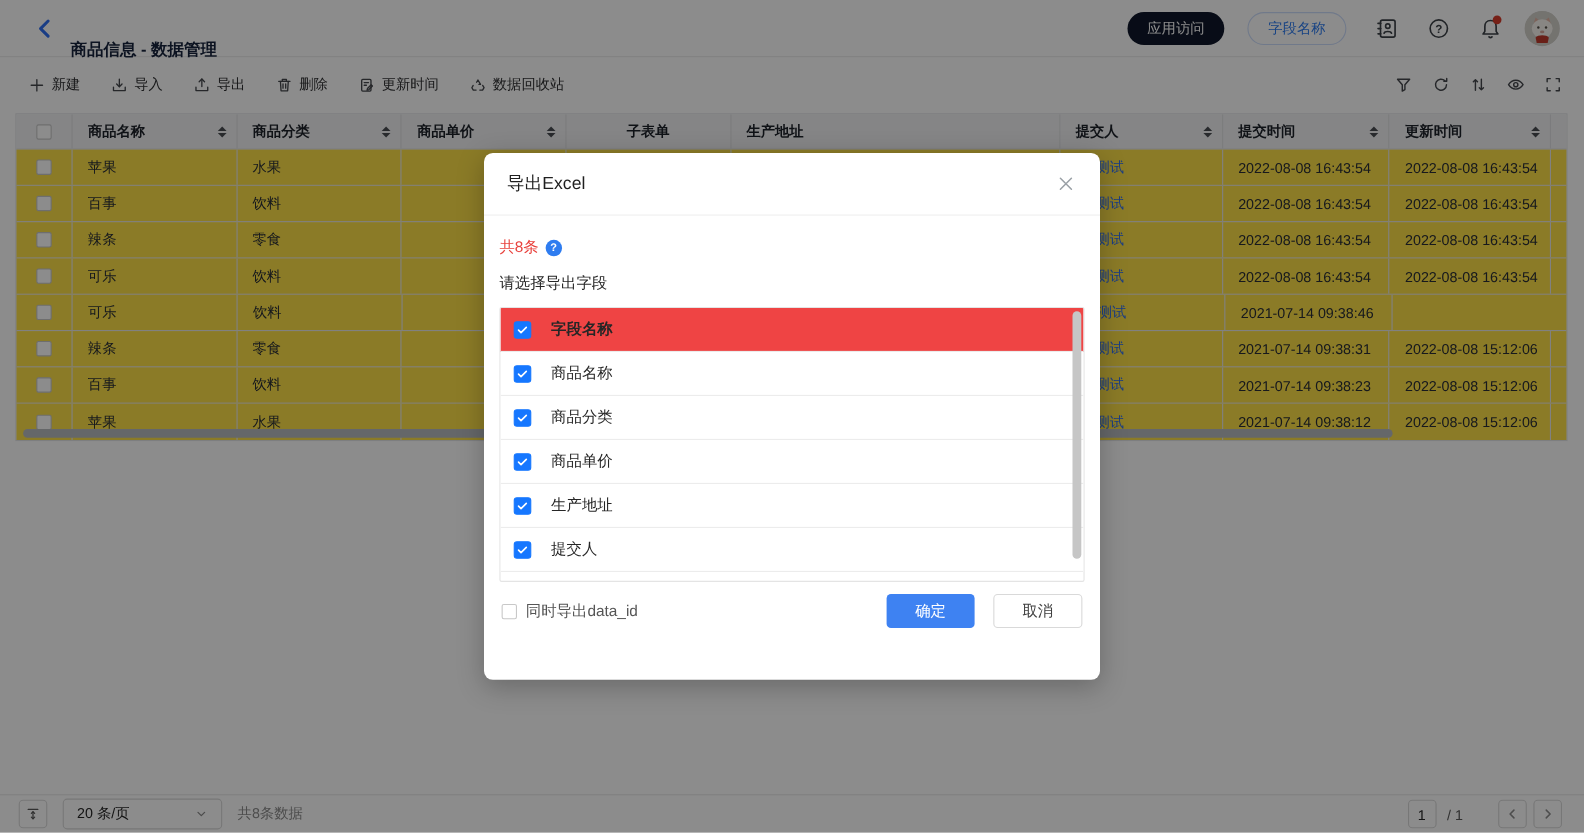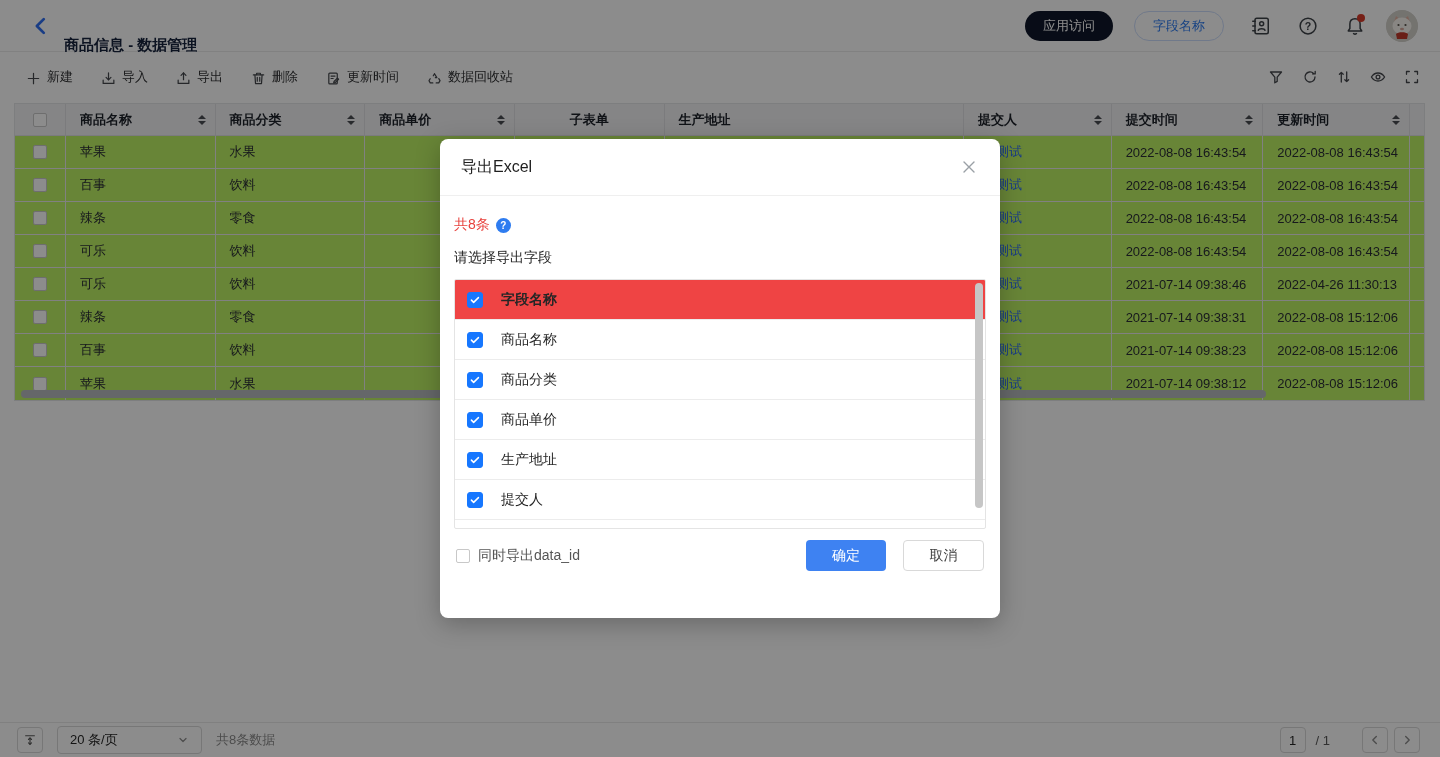--- a/index.html
+++ b/index.html
@@ -14,32 +14,32 @@
   .pill { height:30px; border-radius:16px; padding:0 18px; font-size:13px; display:flex; align-items:center; cursor:pointer; }
   .pill-primary { background:#0f172a; color:#fff; }
   .pill-outline { background:#fff; color:#2e7cf0; border:1px solid #cdddfb; margin-left:21px; }
   .top-icon { width:20px; height:20px; color:#3d4248; margin-left:27px; position:relative; cursor:pointer; }
   .top-icon svg { width:20px; height:20px; }
   .red-dot { position:absolute; top:-2px; right:0px; width:8px; height:8px; background:#d83b2a; border-radius:50%; }
   .avatar { width:32px; height:32px; border-radius:50%; margin-left:21px; overflow:hidden; background:#d9d7d2; cursor:pointer; }
 
   
   .toolbar { height:50px; display:flex; align-items:center; padding:0 20px 0 26px; }
-  .tbtn { display:flex; align-items:flex-end; font-size:13px; color:#303133; margin-right:28px; cursor:pointer; }
+  .tbtn { display:flex; align-items:center; font-size:13px; color:#303133; margin-right:28px; cursor:pointer; }
   .tbtn svg { width:15px; height:15px; margin-right:6px; color:#45484d; }
   .tools { margin-left:auto; display:flex; align-items:center; }
   .tool-icon { width:16px; height:16px; margin-left:18px; color:#45484d; cursor:pointer; }
   .tool-icon svg { width:16px; height:16px; }
 
   
   .table { position:absolute; left:14px; top:103px; width:1411px; border:1px solid #e4e5e7; background:#fff; }
   .thead { display:flex; height:32px; background:#f2f3f5; border-bottom:1px solid #e0e1e3; }
   .hcell { display:flex; align-items:center; padding-left:14px; font-size:13px; font-weight:700; color:#1d2129; border-right:1px solid #e0e1e3; overflow:hidden; }
   .hcell.center { justify-content:center; padding-left:0; }
-  .trow { display:flex; height:33px; border-bottom:1px solid #ececec; background:#bef264;justify-content:flex-end; }
+  .trow { display:flex; height:33px; border-bottom:1px solid #ececec; background:#fde047; }
   .trow:last-child { border-bottom:none; }
   .cell { display:flex; align-items:center; padding-left:14px; font-size:13px; color:#2b2f36; border-right:1px solid #ececec; overflow:hidden; white-space:nowrap; }
   .cell.cb-cell, .hcell.cb-cell { justify-content:center; padding-left:0; }
   .cell.submitter { padding-left:32px; }
   .filler { flex:1; border-right:none !important; }
   .sort { display:flex; flex-direction:column; align-items:center; row-gap:2px; margin-left:auto; padding-right:9px; }
   .sort i { width:0; height:0; border-left:4px solid transparent; border-right:4px solid transparent; }
   .sort .up { border-bottom:4px solid #4a4d52; }
   .sort .down { border-top:4px solid #4a4d52; }
   .link { color:#2f6ff2; cursor:pointer; }
@@ -344,21 +344,20 @@
         </div>
         <div class="cell" style="width: 150px;">可乐</div>
         <div class="cell" style="width: 150px;">饮料</div>
         <div class="cell" style="width: 150px;"></div>
         <div class="cell" style="width: 150px;"></div>
         <div class="cell" style="width: 300px;"></div>
         <div class="cell submitter" style="width: 148px;">
           <span class="link">测试</span>
         </div>
         <div class="cell" style="width: 152px;">2021-07-14 09:38:46</div>
-        <div class="cell" style="width: 147px;">2022-04-26 11:30:13</div>
         <div class="cell filler"></div>
       </div>
       <div class="trow">
         <div class="cell cb-cell" style="width: 51px;">
           <div class="cb"></div>
         </div>
         <div class="cell" style="width: 150px;">辣条</div>
         <div class="cell" style="width: 150px;">零食</div>
         <div class="cell" style="width: 150px;"></div>
         <div class="cell" style="width: 150px;"></div>

